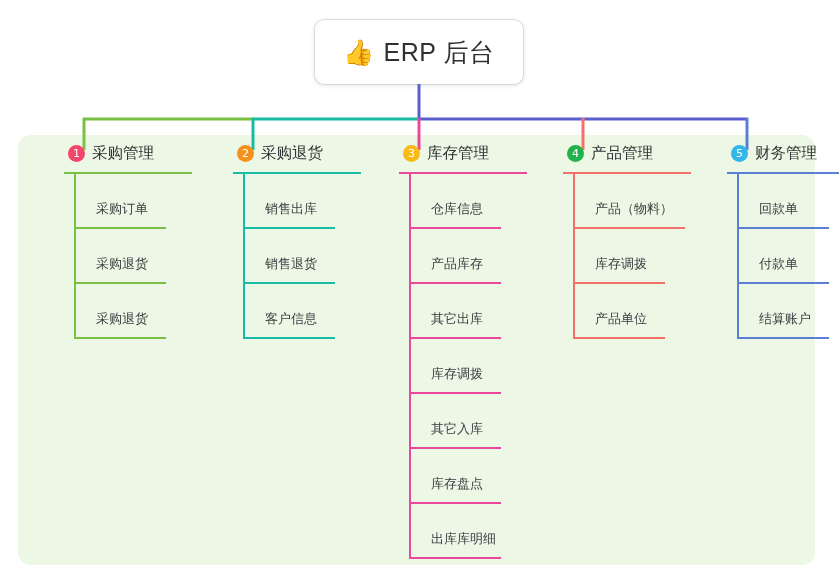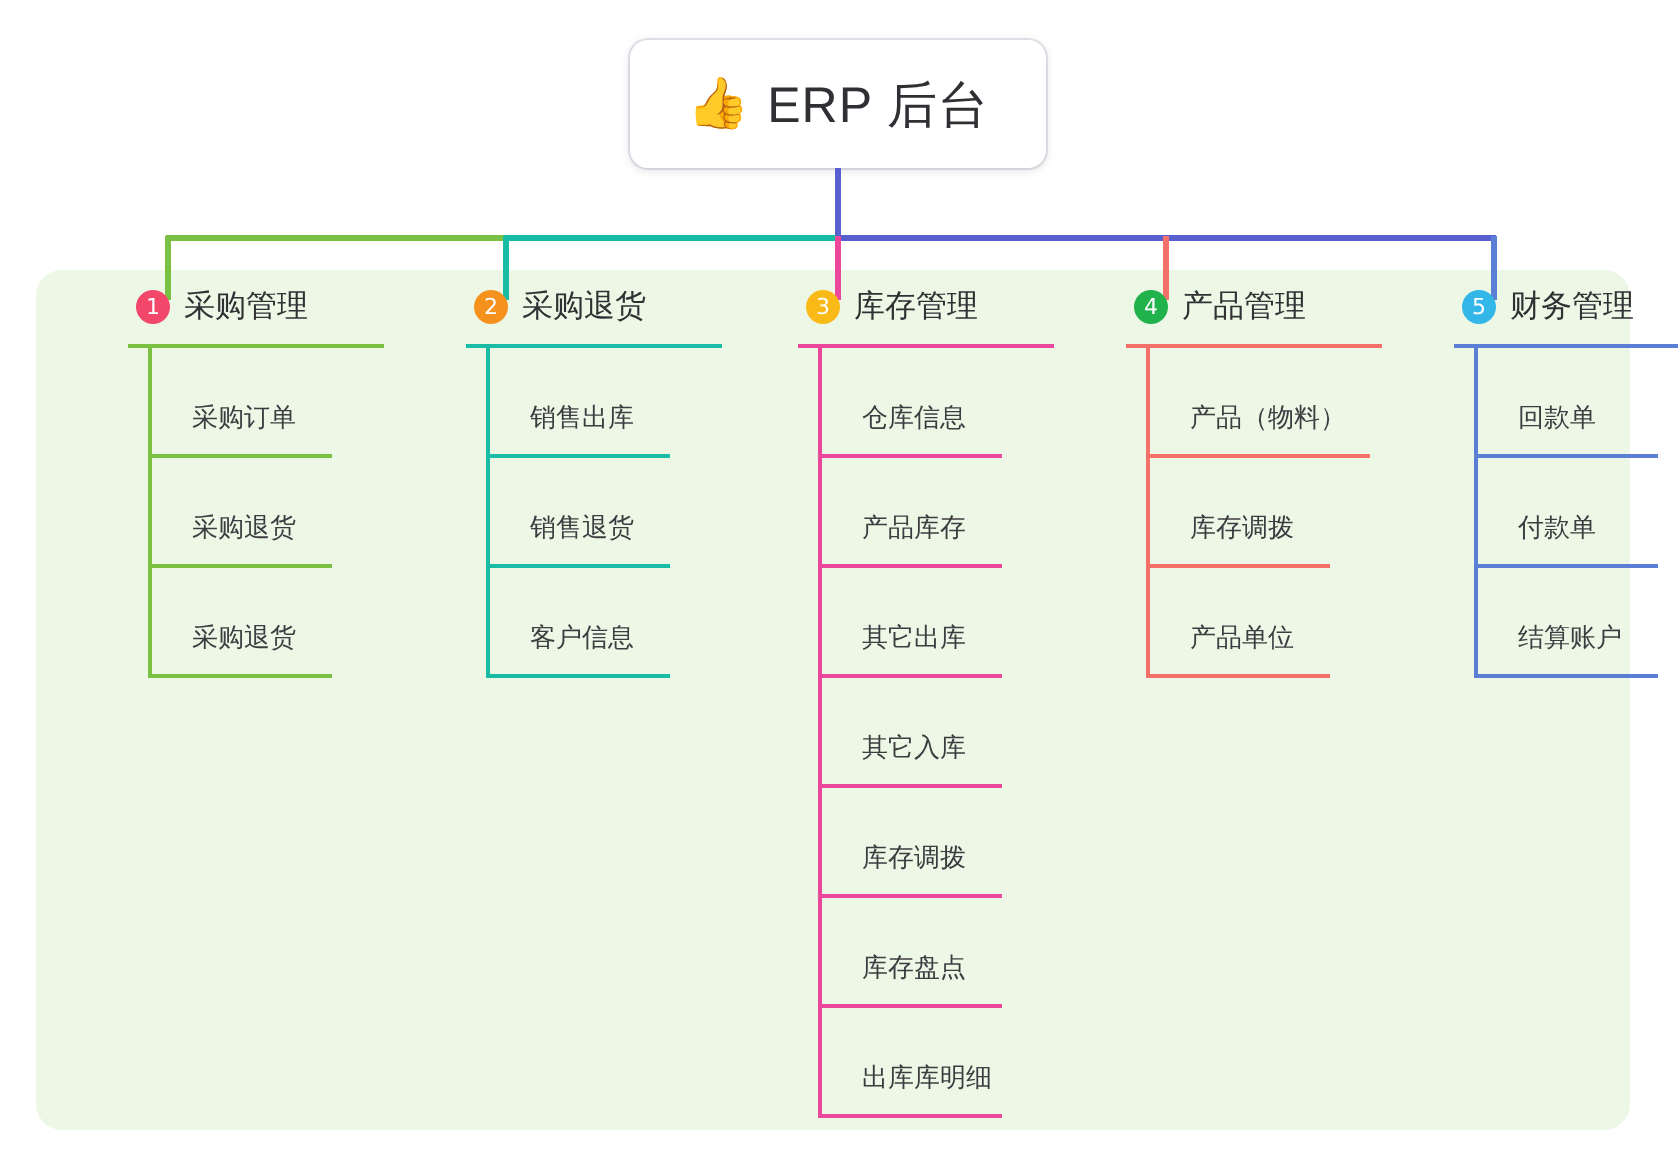--- a/index.html
+++ b/index.html
@@ -246,26 +246,26 @@
           <span class="leaf-label">产品库存</span>
           <span class="leaf-rule" style="background: rgb(236, 72, 155);"></span>
         </div>
         <div class="leaf">
           <span class="leaf-spine" style="background: rgb(236, 72, 155);"></span>
           <span class="leaf-label">其它出库</span>
           <span class="leaf-rule" style="background: rgb(236, 72, 155);"></span>
         </div>
         <div class="leaf">
           <span class="leaf-spine" style="background: rgb(236, 72, 155);"></span>
+          <span class="leaf-label">库存调拨</span>
+          <span class="leaf-rule" style="background: rgb(236, 72, 155);"></span>
+        </div>
+        <div class="leaf">
+          <span class="leaf-spine" style="background: rgb(236, 72, 155);"></span>
           <span class="leaf-label">其它入库</span>
-          <span class="leaf-rule" style="background: rgb(236, 72, 155);"></span>
-        </div>
-        <div class="leaf">
-          <span class="leaf-spine" style="background: rgb(236, 72, 155);"></span>
-          <span class="leaf-label">库存调拨</span>
           <span class="leaf-rule" style="background: rgb(236, 72, 155);"></span>
         </div>
         <div class="leaf">
           <span class="leaf-spine" style="background: rgb(236, 72, 155);"></span>
           <span class="leaf-label">库存盘点</span>
           <span class="leaf-rule" style="background: rgb(236, 72, 155);"></span>
         </div>
         <div class="leaf">
           <span class="leaf-spine" style="background: rgb(236, 72, 155);"></span>
           <span class="leaf-label">出库库明细</span>

